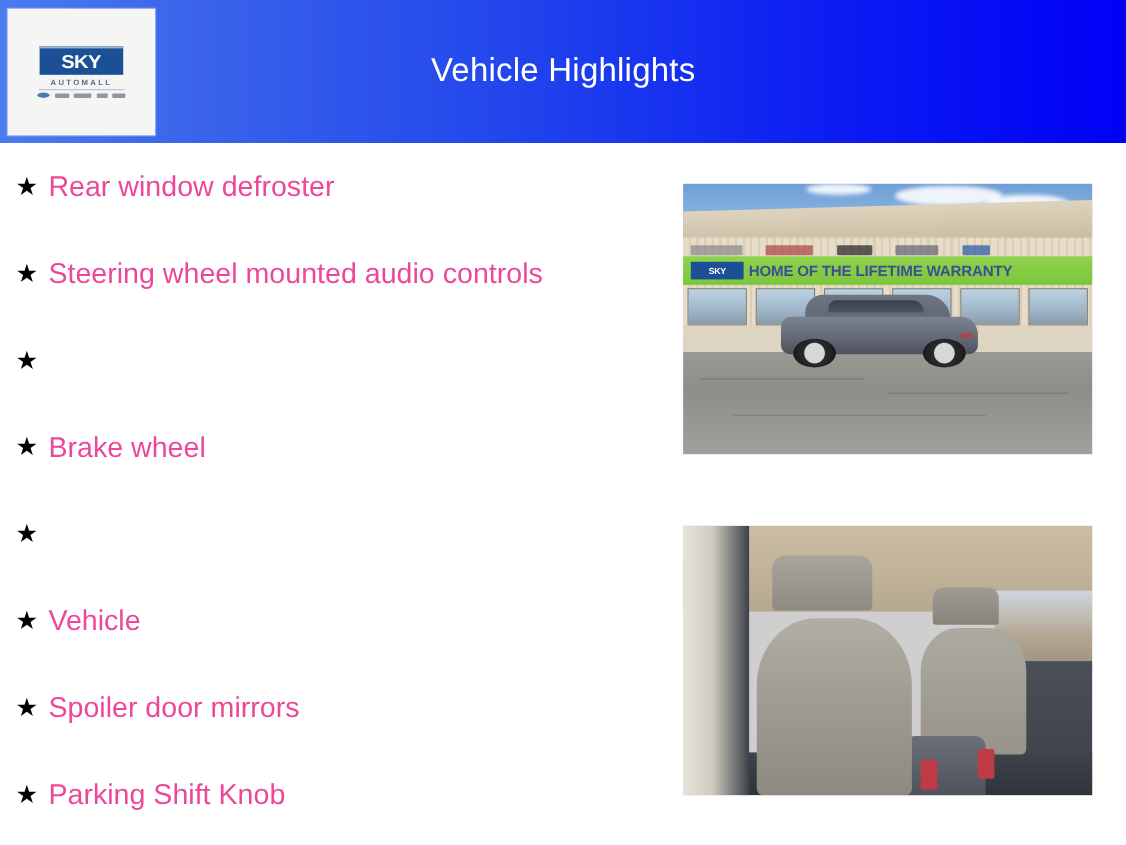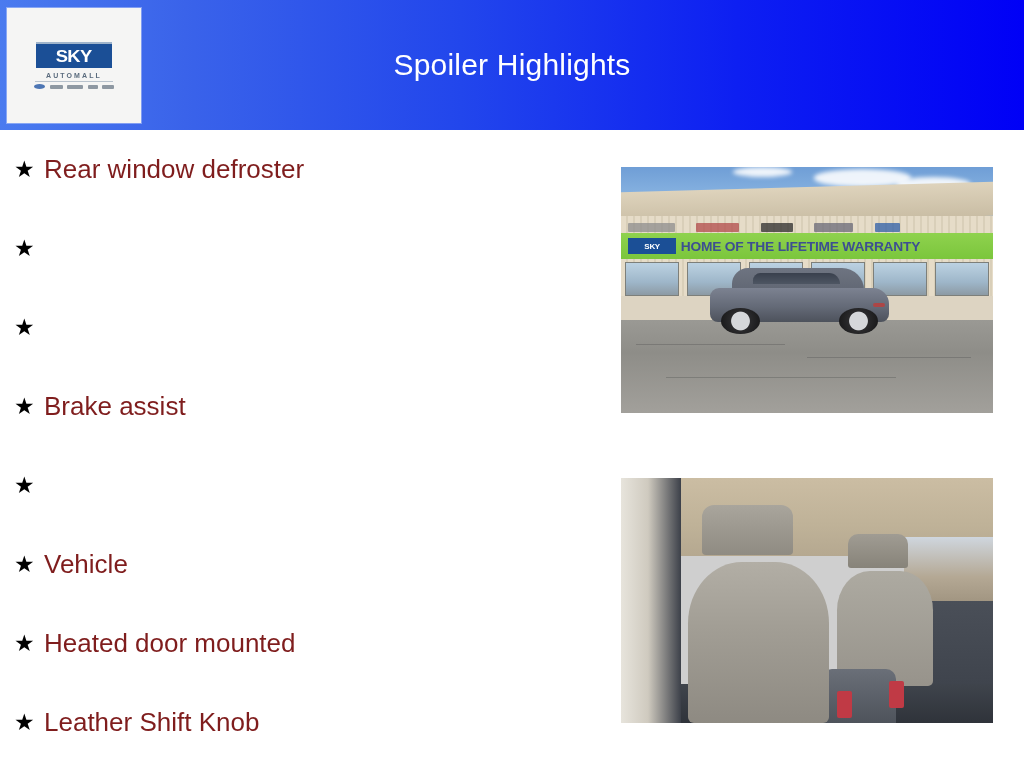--- a/index.html
+++ b/index.html
@@ -136,21 +136,21 @@
     font-size: 23px;
     line-height: 30px;
     color: #000000;
     width: 30px;
     flex: 0 0 30px;
     text-align: left;
   }
   .feature-label {
     font-size: 26px;
     line-height: 30px;
-    color: #7f1d1d;
+    color: #ec4899;
     font-weight: 400;
     white-space: nowrap;
   }
 
   
   .photo {
     position: absolute;
     overflow: hidden;
     background: #cfcfcf;
   }
@@ -324,21 +324,21 @@
   .int-buckle.b2 { left: 72%; bottom: 6%; }
   .int-floor {
     position: absolute; left: 14%; bottom: 0; width: 86%; height: 16%;
     background: linear-gradient(180deg, #3f444c 0%, #2f333a 100%);
   }
 </style>
 </head>
 <body>
 
 <div class="header">
-  <div class="header-title">Spoiler Highlights</div>
+  <div class="header-title">Vehicle Highlights</div>
 </div>
 
 <div class="logo-card">
   <div class="logo-inner">
     <div class="logo-sky-box">
       <span class="logo-sky-text">SKY</span>
     </div>
     <div class="logo-automall">AUTOMALL</div>
     <div class="logo-rule"></div>
     <div class="logo-brands">
@@ -353,48 +353,49 @@
 
 <div class="features">
 
   <div class="feature-item">
     <span class="feature-star">★</span>
     <span class="feature-label">Rear window defroster</span>
   </div>
 
   <div class="feature-item">
     <span class="feature-star">★</span>
-  </div>
-
-  <div class="feature-item">
-    <span class="feature-star">★</span>
-  </div>
-
-  <div class="feature-item">
-    <span class="feature-star">★</span>
-    <span class="feature-label">Brake assist</span>
+    <span class="feature-label">Steering wheel mounted audio controls</span>
+  </div>
+
+  <div class="feature-item">
+    <span class="feature-star">★</span>
+  </div>
+
+  <div class="feature-item">
+    <span class="feature-star">★</span>
+    <span class="feature-label">Brake wheel</span>
   </div>
 
   <div class="feature-item">
     <span class="feature-star">★</span>
   </div>
 
   <div class="feature-item">
     <span class="feature-star">★</span>
     <span class="feature-label">Vehicle</span>
   </div>
 
   <div class="feature-item">
     <span class="feature-star">★</span>
-    <span class="feature-label">Heated door mounted</span>
-  </div>
-
-  <div class="feature-item">
-    <span class="feature-star">★</span>
-    <span class="feature-label">Leather Shift Knob</span>
+    <span class="feature-label">Spoiler door mirrors</span>
+  </div>
+
+  <div class="feature-item">
+    <span class="feature-star">★</span>
+    <span class="feature-label">Parking Shift Knob</span>
   </div>
 
 </div>
 
 <div class="photo photo-exterior">
   <div class="ext-sky"></div>
   <div class="ext-cloud" style="left:52%;top:1%;width:26%;height:7%;"></div>
   <div class="ext-cloud" style="left:74%;top:4%;width:20%;height:6%;"></div>
   <div class="ext-cloud" style="left:30%;top:0%;width:16%;height:4%;"></div>
 

